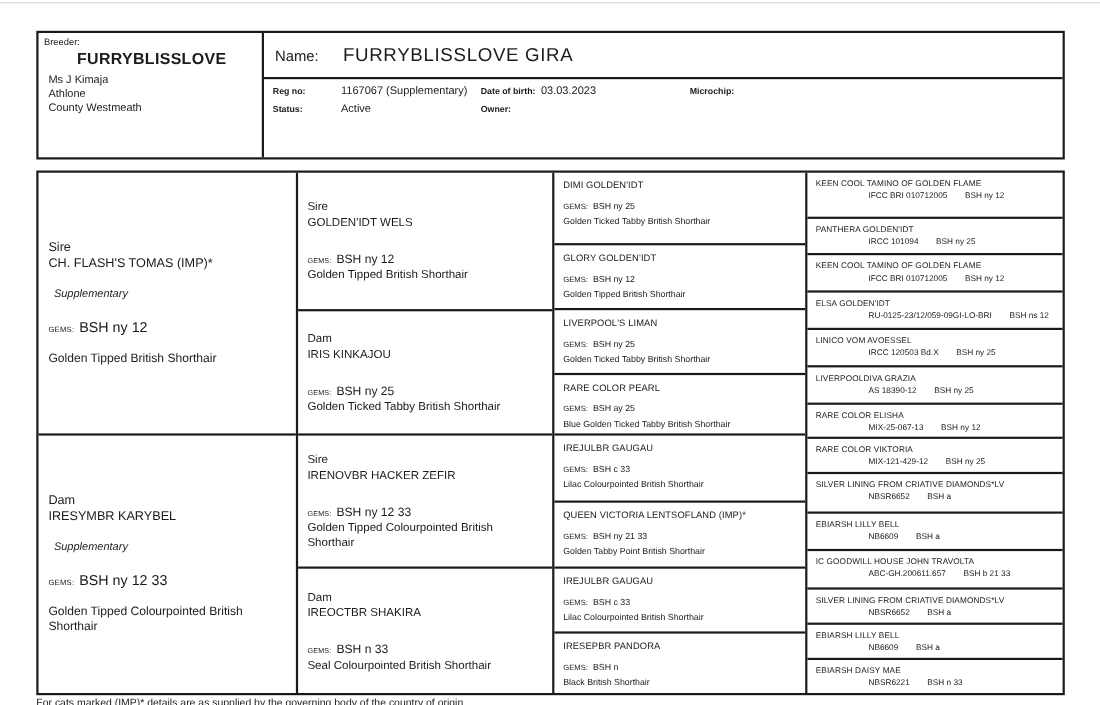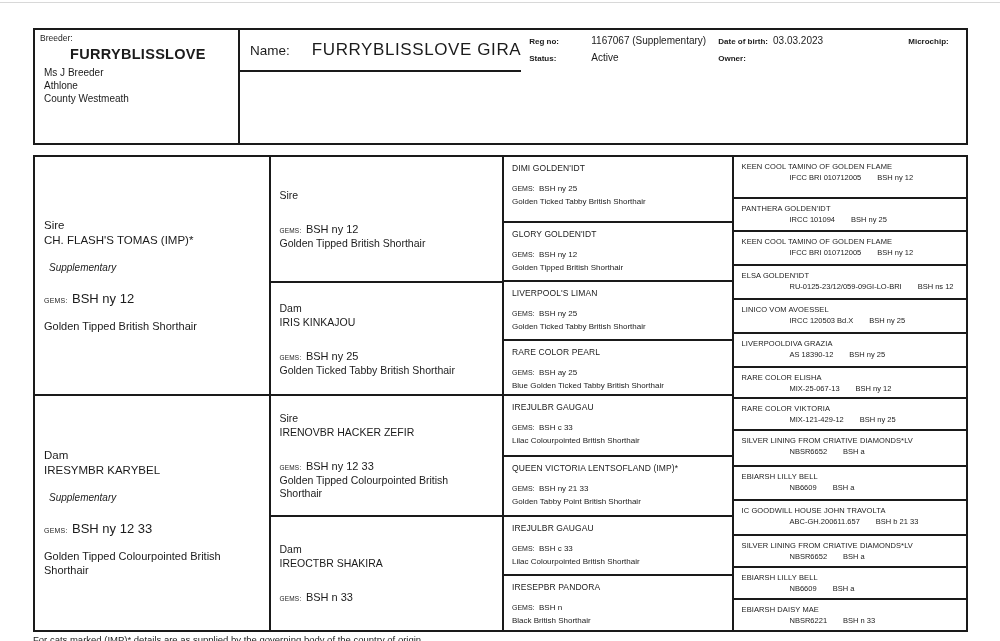--- a/index.html
+++ b/index.html
@@ -8,21 +8,21 @@
   .page { position:relative; width:1000px; height:641px; background:#fff; }
   .scan-edge-top { position:absolute; left:0; top:2px; width:100%; height:1px; background:#d8d8d8; }
 
   
   .header-box { position:absolute; left:33px; top:28px; width:935px; height:117px;
     border:2px solid #1a1a1a; display:flex; background:#fff; }
   .breeder-panel { width:205px; border-right:2px solid #1a1a1a; padding:3px 5px 0 5px; }
   .breeder-label { font-size:8.5px; }
   .breeder-name { font-size:14.5px; font-weight:bold; margin:3px 0 4px 30px; letter-spacing:.3px; }
   .breeder-line { font-size:10px; line-height:13px; padding-left:4px; }
-  .main-panel { flex:1; display:flex; }
+  .main-panel { flex:1; display:flex; flex-direction:column; }
   .name-row { height:42px; border-bottom:2px solid #1a1a1a; display:flex; align-items:center; padding-left:10px; }
   .name-label { font-size:13.5px; margin-right:22px; }
   .cat-name { font-size:17px; letter-spacing:.6px; }
   .details { flex:1; padding-top:5px; }
   .det-row { display:flex; align-items:baseline; height:16.5px; padding-left:8px; }
   .det-l-label { width:62px; font-weight:bold; font-size:8px; }
   .det-l-value { width:127px; font-size:10px; }
   .det-r { flex:1; display:flex; align-items:baseline; }
   .det-group { width:190px; display:flex; align-items:baseline; }
   .det-r-label { font-weight:bold; font-size:8px; margin-right:5px; white-space:nowrap; }
@@ -70,21 +70,21 @@
 </head>
 <body>
 
 <div class="page">
   <div class="scan-edge-top"></div>
 
   <div class="header-box">
     <div class="breeder-panel">
       <div class="breeder-label">Breeder:</div>
       <div class="breeder-name">FURRYBLISSLOVE</div>
-      <div class="breeder-line">Ms J Breeder</div>
+      <div class="breeder-line">Ms J Kimaja</div>
       <div class="breeder-line">Athlone</div>
       <div class="breeder-line">County Westmeath</div>
     </div>
     <div class="main-panel">
       <div class="name-row">
         <span class="name-label">Name:</span>
         <span class="cat-name">FURRYBLISSLOVE GIRA</span>
       </div>
       <div class="details">
         <div class="det-row">
@@ -124,39 +124,41 @@
         <div class="aname">IRESYMBR KARYBEL</div>
         <div class="note">Supplementary</div>
         <div class="gemsline"><span class="gems-lbl">GEMS:</span> <span class="gems-val">BSH ny 12 33</span></div>
         <div class="breed">Golden Tipped Colourpointed British Shorthair</div>
       </div>
     </div>
 
     <div class="ped-col col2">
       <div class="cell g2" style="flex-grow:127">
         <div class="role">Sire</div>
+        <div class="aname">GOLDEN'IDT WELS</div>
         <div class="gemsline"><span class="gems-lbl">GEMS:</span> <span class="gems-val">BSH ny 12</span></div>
         <div class="breed">Golden Tipped British Shorthair</div>
       </div>
       <div class="cell g2" style="flex-grow:113">
         <div class="role">Dam</div>
         <div class="aname">IRIS KINKAJOU</div>
         <div class="gemsline"><span class="gems-lbl">GEMS:</span> <span class="gems-val">BSH ny 25</span></div>
         <div class="breed">Golden Ticked Tabby British Shorthair</div>
       </div>
       <div class="cell g2" style="flex-grow:122">
         <div class="role">Sire</div>
         <div class="aname">IRENOVBR HACKER ZEFIR</div>
         <div class="gemsline"><span class="gems-lbl">GEMS:</span> <span class="gems-val">BSH ny 12 33</span></div>
         <div class="breed">Golden Tipped Colourpointed British Shorthair</div>
       </div>
       <div class="cell g2" style="flex-grow:115">
         <div class="role">Dam</div>
         <div class="aname">IREOCTBR SHAKIRA</div>
         <div class="gemsline"><span class="gems-lbl">GEMS:</span> <span class="gems-val">BSH n 33</span></div>
+        <div class="breed">Seal Colourpointed British Shorthair</div>
       </div>
     </div>
 
     <div class="ped-col col3">
       <div class="cell g3" style="flex-grow:67">
         <div class="aname">DIMI GOLDEN'IDT</div>
         <div class="gemsline"><span class="gems-lbl">GEMS:</span> <span class="gems-val">BSH ny 25</span></div>
         <div class="breed">Golden Ticked Tabby British Shorthair</div>
       </div>
       <div class="cell g3" style="flex-grow:60">

